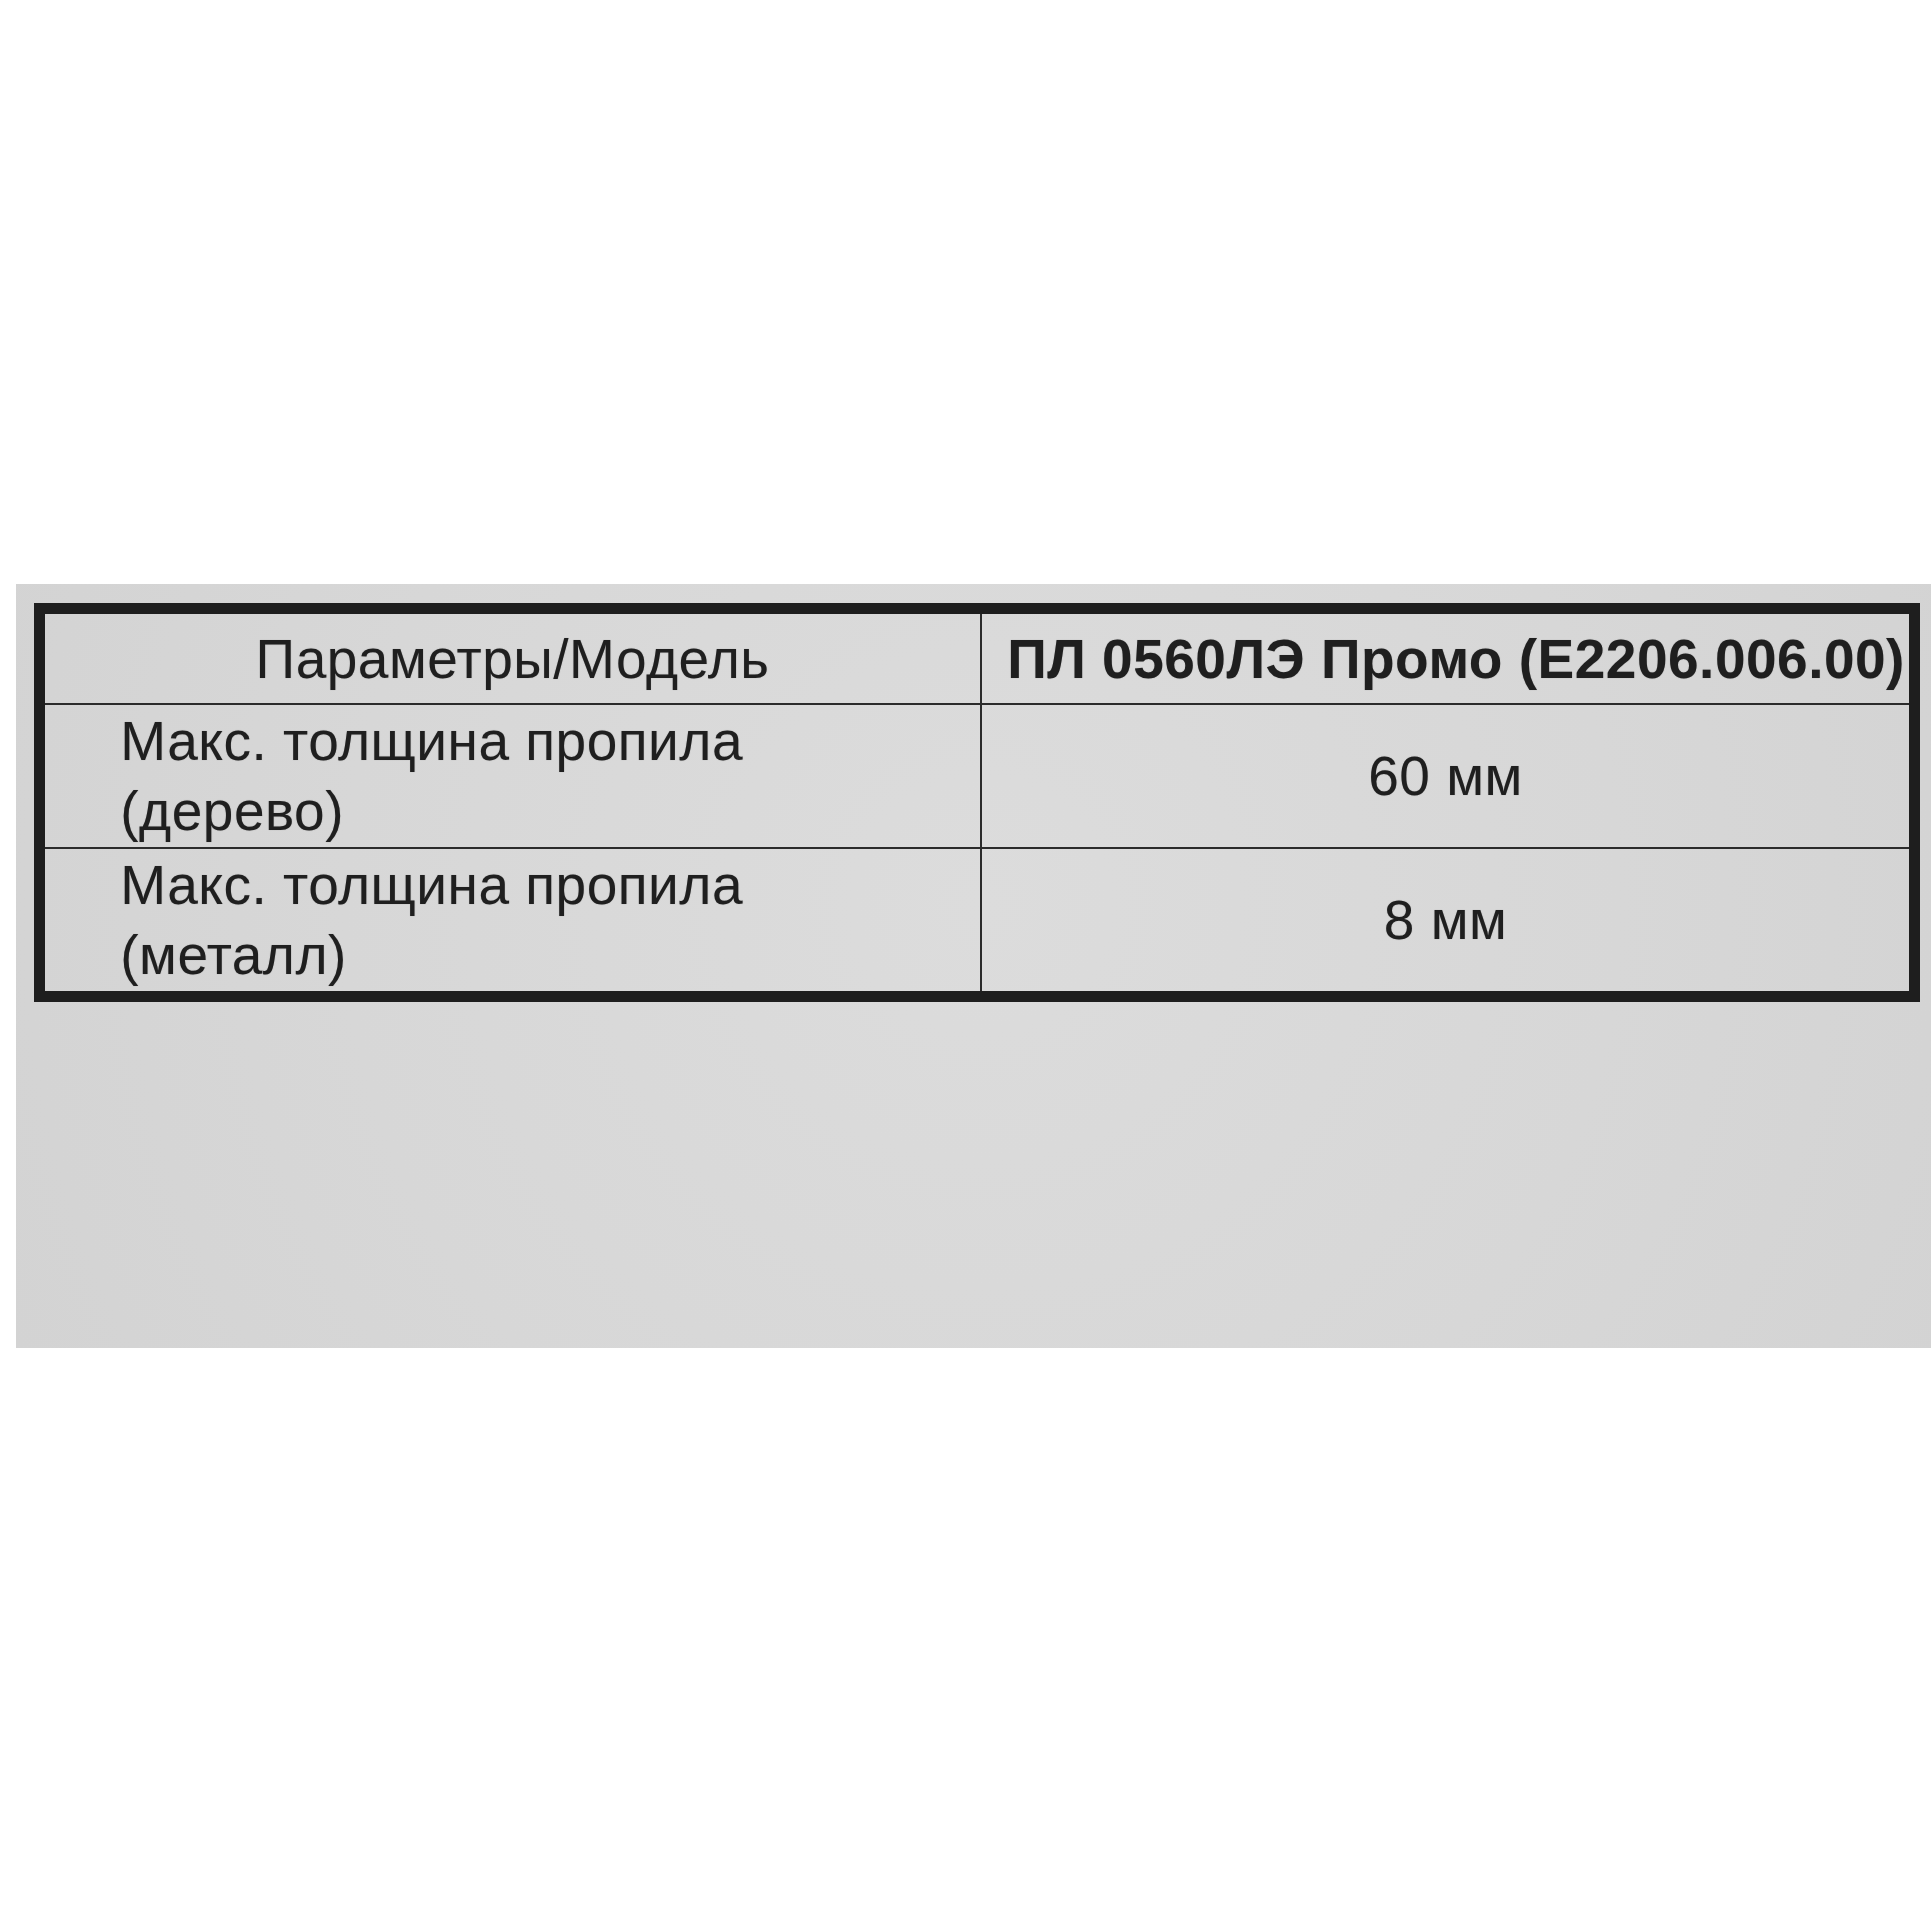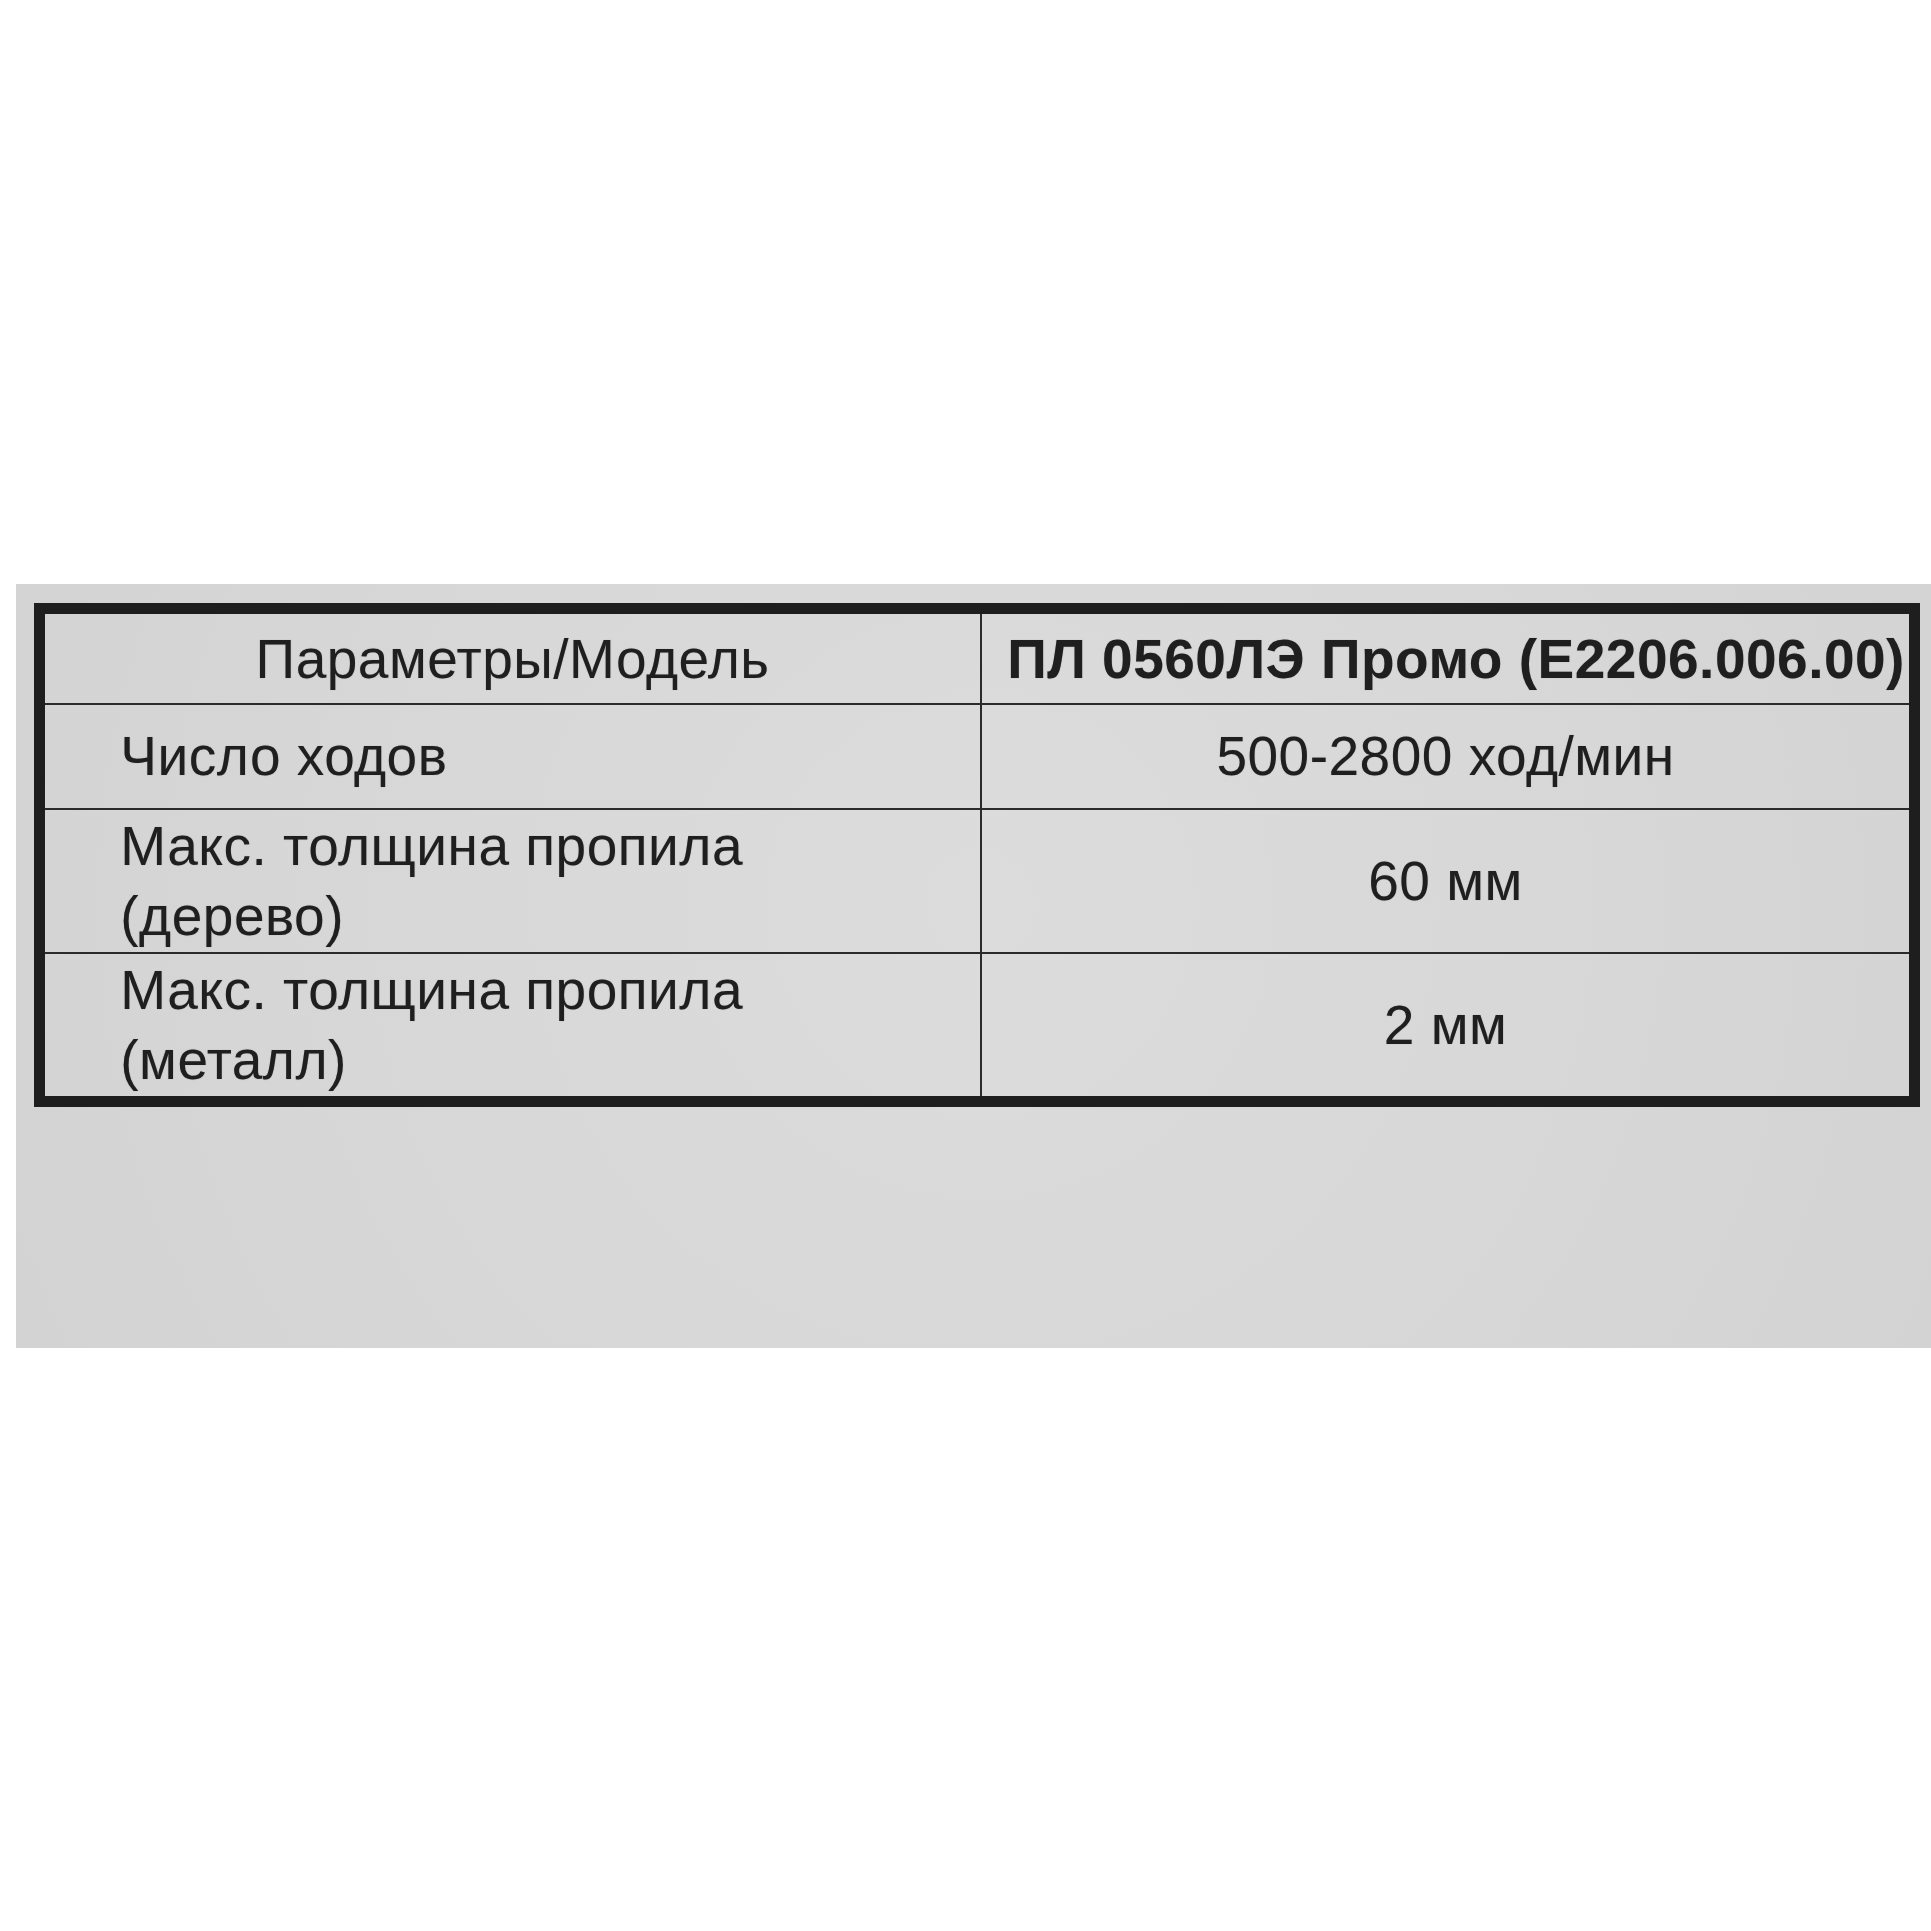--- a/index.html
+++ b/index.html
@@ -86,31 +86,27 @@
         <col class="col-param">
         <col class="col-value">
       </colgroup>
       <thead>
         <tr class="row-header">
           <th class="param-header">Параметры/Модель</th>
           <th class="value-header">ПЛ 0560ЛЭ Промо (Е2206.006.00)</th>
         </tr>
       </thead>
       <tbody>
-        <tr class="row-strokes">
-          <td class="param-cell">Число ходов</td>
-          <td class="value-cell">500-2800 ход/мин</td>
-        </tr>
         <tr class="row-wood">
           <td class="param-cell">Макс. толщина пропила
 (дерево)</td>
           <td class="value-cell">60 мм</td>
         </tr>
         <tr class="row-metal">
           <td class="param-cell">Макс. толщина пропила
 (металл)</td>
-          <td class="value-cell">2 мм</td>
+          <td class="value-cell">8 мм</td>
         </tr>
       </tbody>
     </table>
   </div>
 </div>
 
 
 </body></html>

